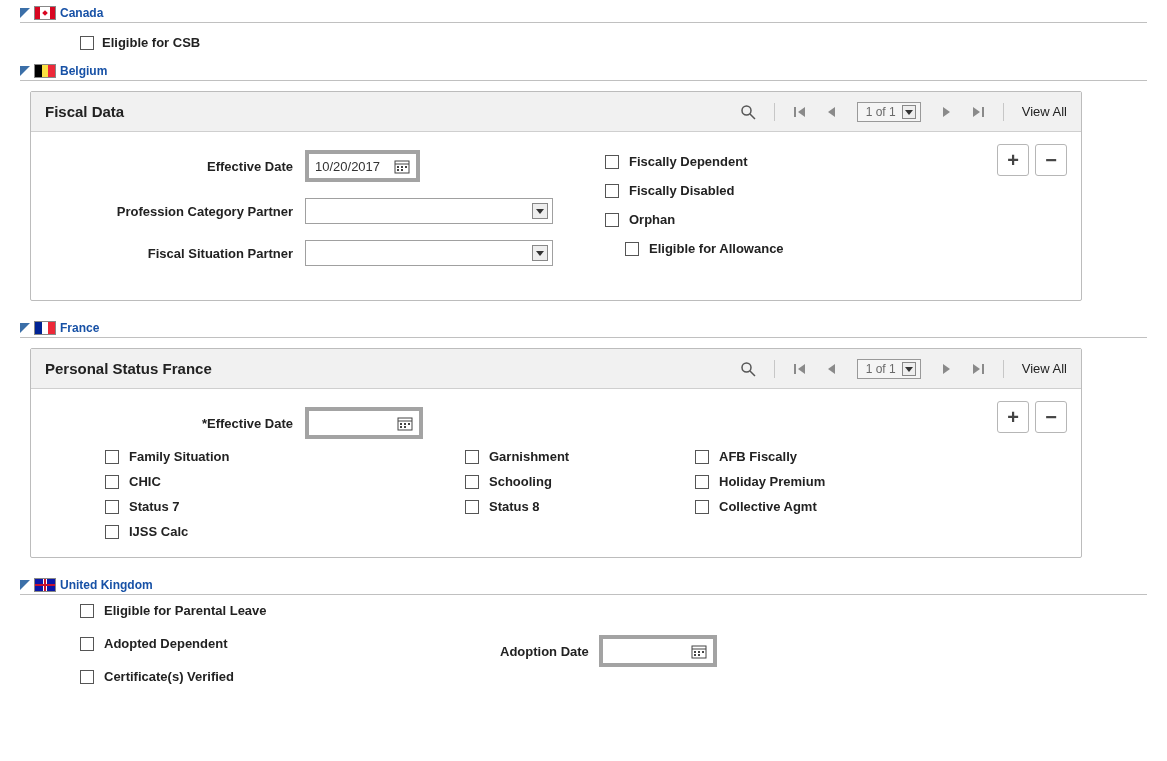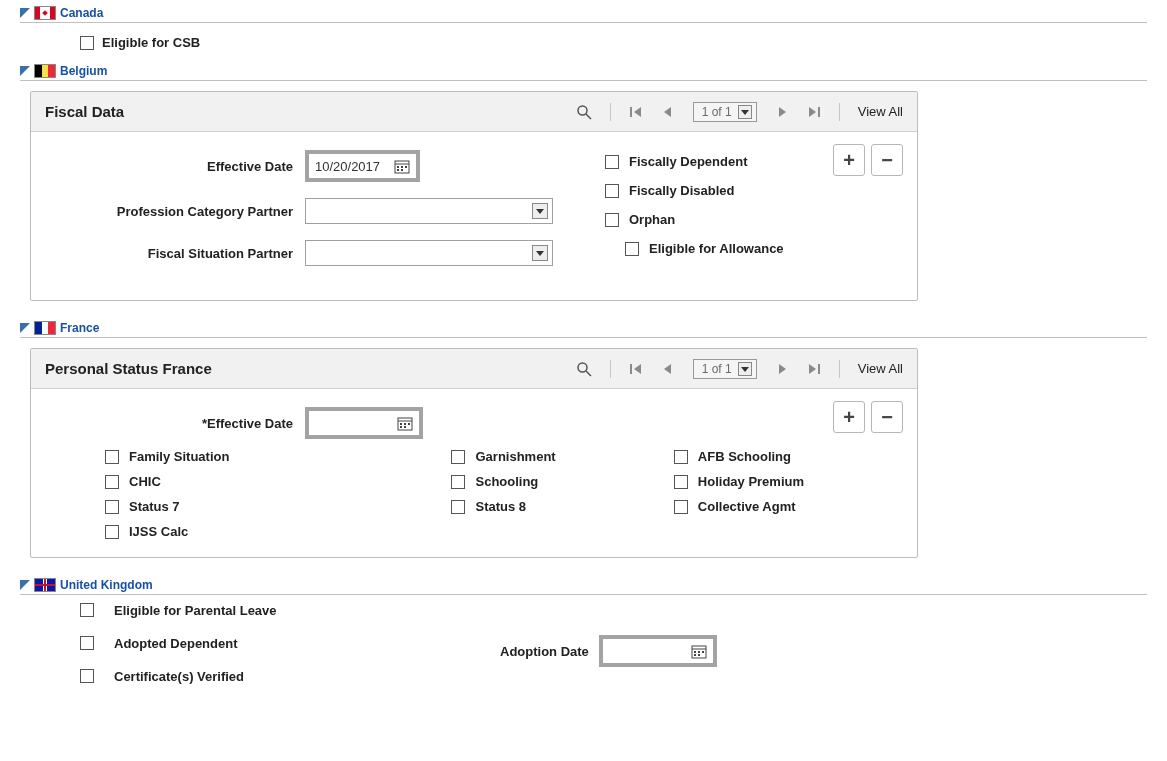--- a/index.html
+++ b/index.html
@@ -93,21 +93,21 @@
     background: #fff;
   }
   .cb-label {
     font-weight: bold;
     color: #222;
   }
   .panel {
     border: 1px solid #bcbcbc;
     border-radius: 2px;
     margin: 10px 10px 18px 10px;
-    width: 888px;
+    width: 1052px;
   }
   .panel-header {
     display: flex;
     align-items: center;
     background: #f1f1f1;
     border-bottom: 1px solid #cfcfcf;
     height: 40px;
     padding: 0 14px;
   }
   .panel-title {
@@ -249,21 +249,22 @@
   }
   .uk-block {
     display:flex;
     gap: 100px;
     align-items: flex-start;
     padding-left: 60px;
   }
   .uk-left { width: 320px; }
   .uk-row {
     display:flex;
-    gap:20px;
+    align-items:center;
+    gap:10px;
     margin-bottom: 18px;
   }
   .adopt-wrap {
     display:flex;
     align-items:center;
     gap:10px;
     margin-top: 32px;
   }
   .mag { display:inline-flex; width:16px; height:16px; color:#555; }
   .mag svg { width:16px; height:16px; display:block; }
@@ -501,21 +502,21 @@
           <span class="cb-label">Schooling</span>
         </div>
         <div class="f-row">
           <span class="cb"></span>
           <span class="cb-label">Status 8</span>
         </div>
       </div>
       <div class="france-col" style="padding-left:60px;">
         <div class="f-row">
           <span class="cb"></span>
-          <span class="cb-label">AFB Schooling</span>
+          <span class="cb-label">AFB Fiscally</span>
         </div>
         <div class="f-row">
           <span class="cb"></span>
           <span class="cb-label">Holiday Premium</span>
         </div>
         <div class="f-row">
           <span class="cb"></span>
           <span class="cb-label">Collective Agmt</span>
         </div>
       </div>

